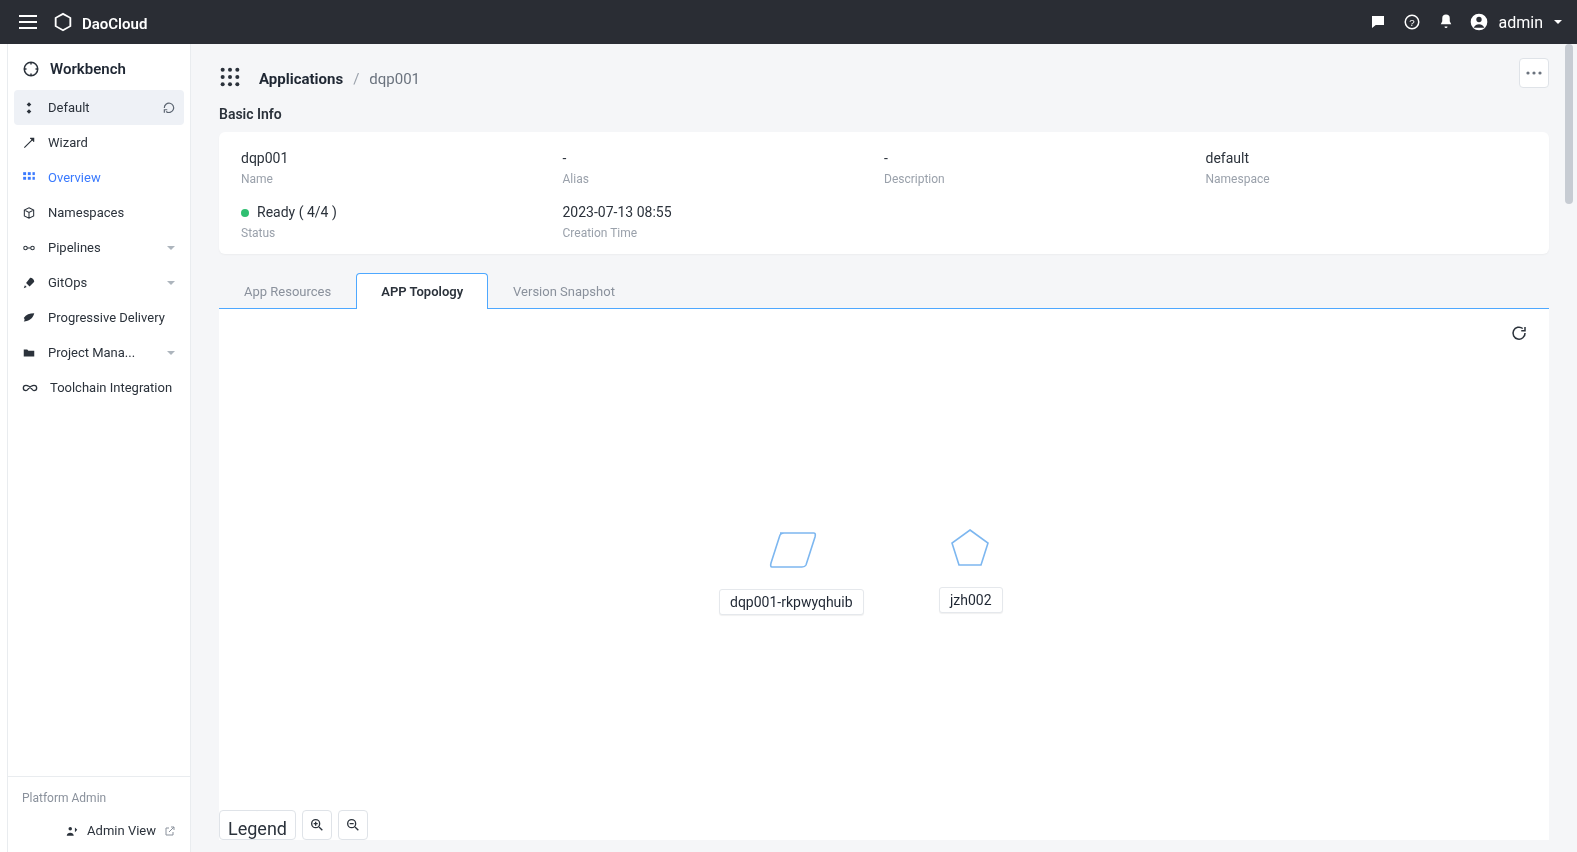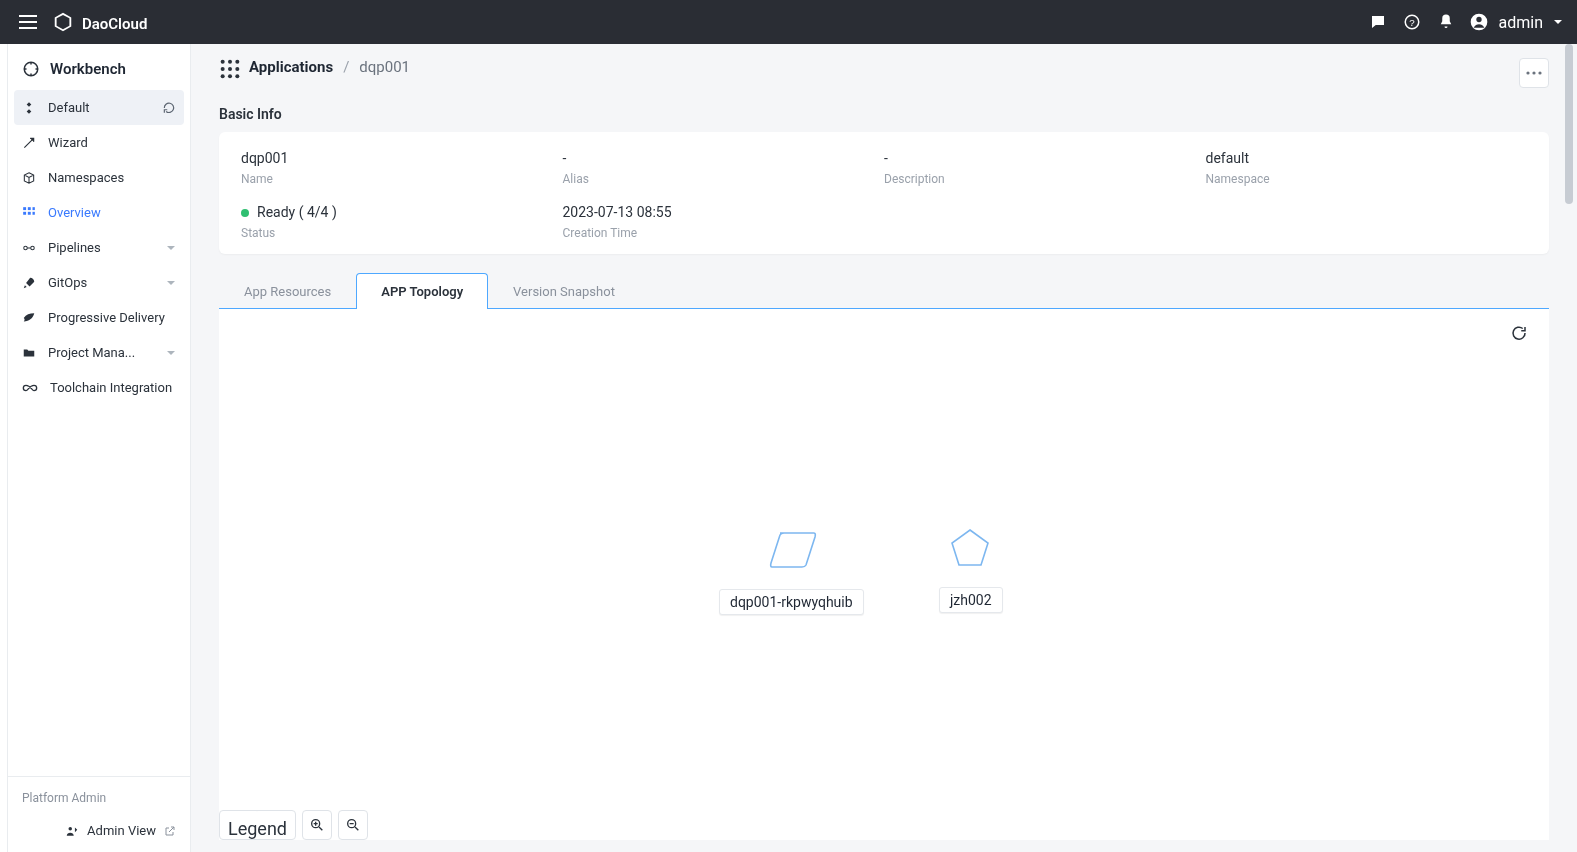--- a/index.html
+++ b/index.html
@@ -26,21 +26,21 @@
 .sidebar-item.selected { background:#eef1f6; border-radius:4px; margin:0 6px; padding:10px 8px; }
 .sidebar-item.active { color:#3a7afe; }
 .sidebar-item .chev { margin-left:auto; color:#adb5bd; }
 .sidebar-item .refresh { margin-left:auto; color:#5b6470; }
 .sidebar-foot { margin-top:auto; border-top:1px solid #e9ecef; padding:14px; margin-left:0; margin-right:0; }
 .sidebar-foot .label { color:#8a919c; font-size:12px; margin-bottom:18px; }
 .sidebar-foot .admin { display:flex; align-items:center; gap:8px; font-size:13px; color:#2b323b; cursor:pointer;justify-content:flex-end; }
 
 
 .main { flex:1; overflow:auto; display:flex; flex-direction:column; position:relative; }
-.page-head { display:flex; align-items:flex-start; padding:14px 28px 10px; gap:8px; }
+.page-head { display:flex; align-items:flex-end; padding:14px 28px 10px; gap:18px; }
 .page-head .apps-icon { width:22px; height:22px; }
 .breadcrumb { display:flex; align-items:center; gap:10px; font-size:15px; }
 .breadcrumb .root { font-weight:700; }
 .breadcrumb .sep { color:#9aa1ab; }
 .breadcrumb .cur { color:#6b737e; font-weight:400; }
 .page-head .more { margin-left:auto; width:30px; height:30px; border:1px solid #dfe3e8; border-radius:4px; display:flex; align-items:center; justify-content:center; cursor:pointer; background:#fff; }
 
 
 .section-title { padding:8px 28px 10px; font-size:14px; font-weight:600; color:#2b323b; }
 
@@ -144,37 +144,37 @@
       </span>
     </div>
 
     <div class="sidebar-item">
       <svg width="14" height="14" viewBox="0 0 24 24">
           <path stroke="#2b323b" stroke-width="2" d="M4 20L20 4M14 4h6v6"></path>
         </svg>
       <span>Wizard</span>
     </div>
 
-    <div class="sidebar-item">
-      <svg width="14" height="14" viewBox="0 0 24 24">
-          <path fill="none" stroke="#2b323b" stroke-width="1.8" d="M12 3l8 4v10l-8 4-8-4V7l8-4zM4 7l8 4 8-4M12 11v10"></path>
-        </svg>
-      <span>Namespaces</span>
-    </div>
-
     <div class="sidebar-item active">
       <svg width="14" height="14" viewBox="0 0 24 24">
           <rect x="2" y="2" width="5" height="5" fill="#3a7afe"></rect>
           <rect x="10" y="2" width="5" height="5" fill="#3a7afe"></rect>
           <rect x="18" y="2" width="4" height="5" fill="#3a7afe"></rect>
           <rect x="2" y="10" width="5" height="5" fill="#3a7afe"></rect>
           <rect x="10" y="10" width="5" height="5" fill="#3a7afe"></rect>
           <rect x="18" y="10" width="4" height="5" fill="#3a7afe"></rect>
         </svg>
       <span>Overview</span>
+    </div>
+
+    <div class="sidebar-item">
+      <svg width="14" height="14" viewBox="0 0 24 24">
+          <path fill="none" stroke="#2b323b" stroke-width="1.8" d="M12 3l8 4v10l-8 4-8-4V7l8-4zM4 7l8 4 8-4M12 11v10"></path>
+        </svg>
+      <span>Namespaces</span>
     </div>
 
     <div class="sidebar-item">
       <svg width="14" height="14" viewBox="0 0 24 24">
           <circle cx="6" cy="12" r="3" fill="none" stroke="#2b323b" stroke-width="1.8"></circle>
           <circle cx="18" cy="12" r="3" fill="none" stroke="#2b323b" stroke-width="1.8"></circle>
           <path stroke="#2b323b" stroke-width="1.8" d="M9 12h6"></path>
         </svg>
       <span>Pipelines</span>
       <span class="chev">

